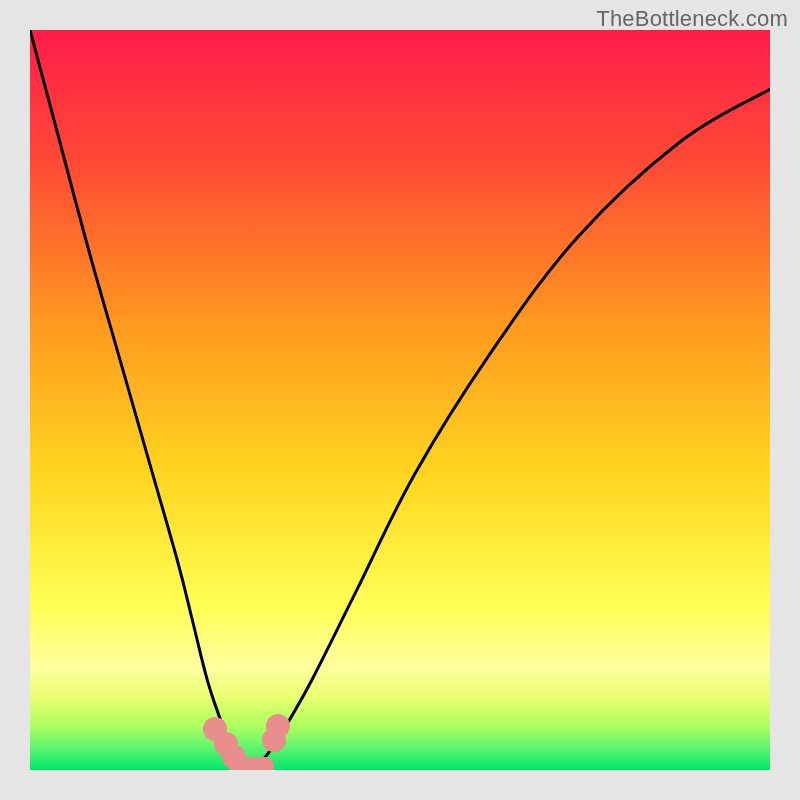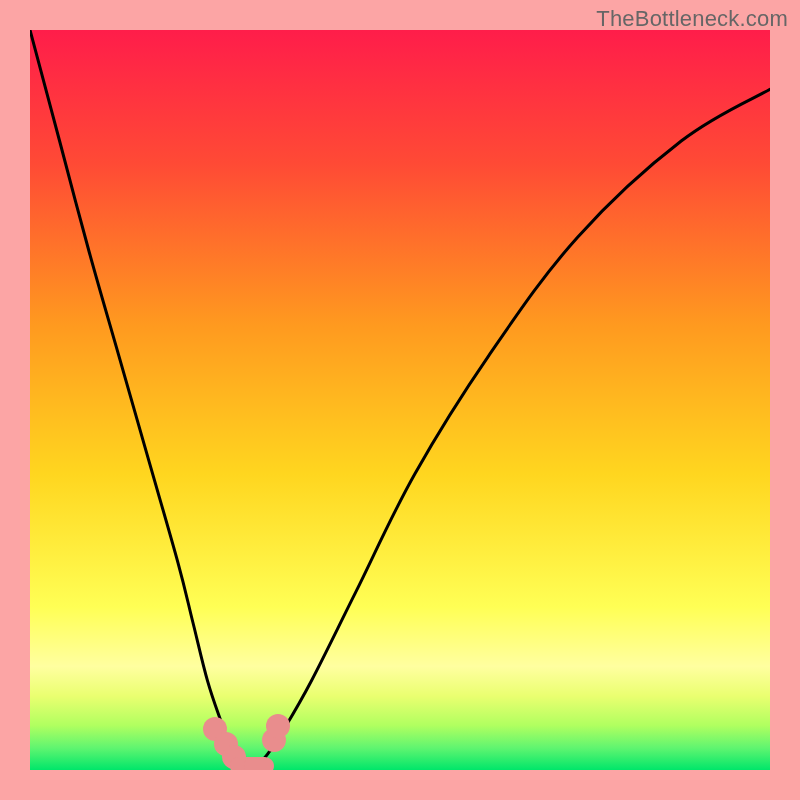--- a/index.html
+++ b/index.html
@@ -8,21 +8,21 @@
     width: 800px;
     height: 800px;
     background: #000;
     overflow: hidden;
     font-family: Arial, Helvetica, sans-serif;
   }
   .frame {
     position: relative;
     width: 800px;
     height: 800px;
-    background: #fca5a5;
+    background: #e5e5e5;
   }
   .watermark {
     position: absolute;
     top: 6px;
     right: 12px;
     color: #666;
     font-size: 22px;
     font-weight: 500;
     letter-spacing: 0.2px;
     z-index: 10;

